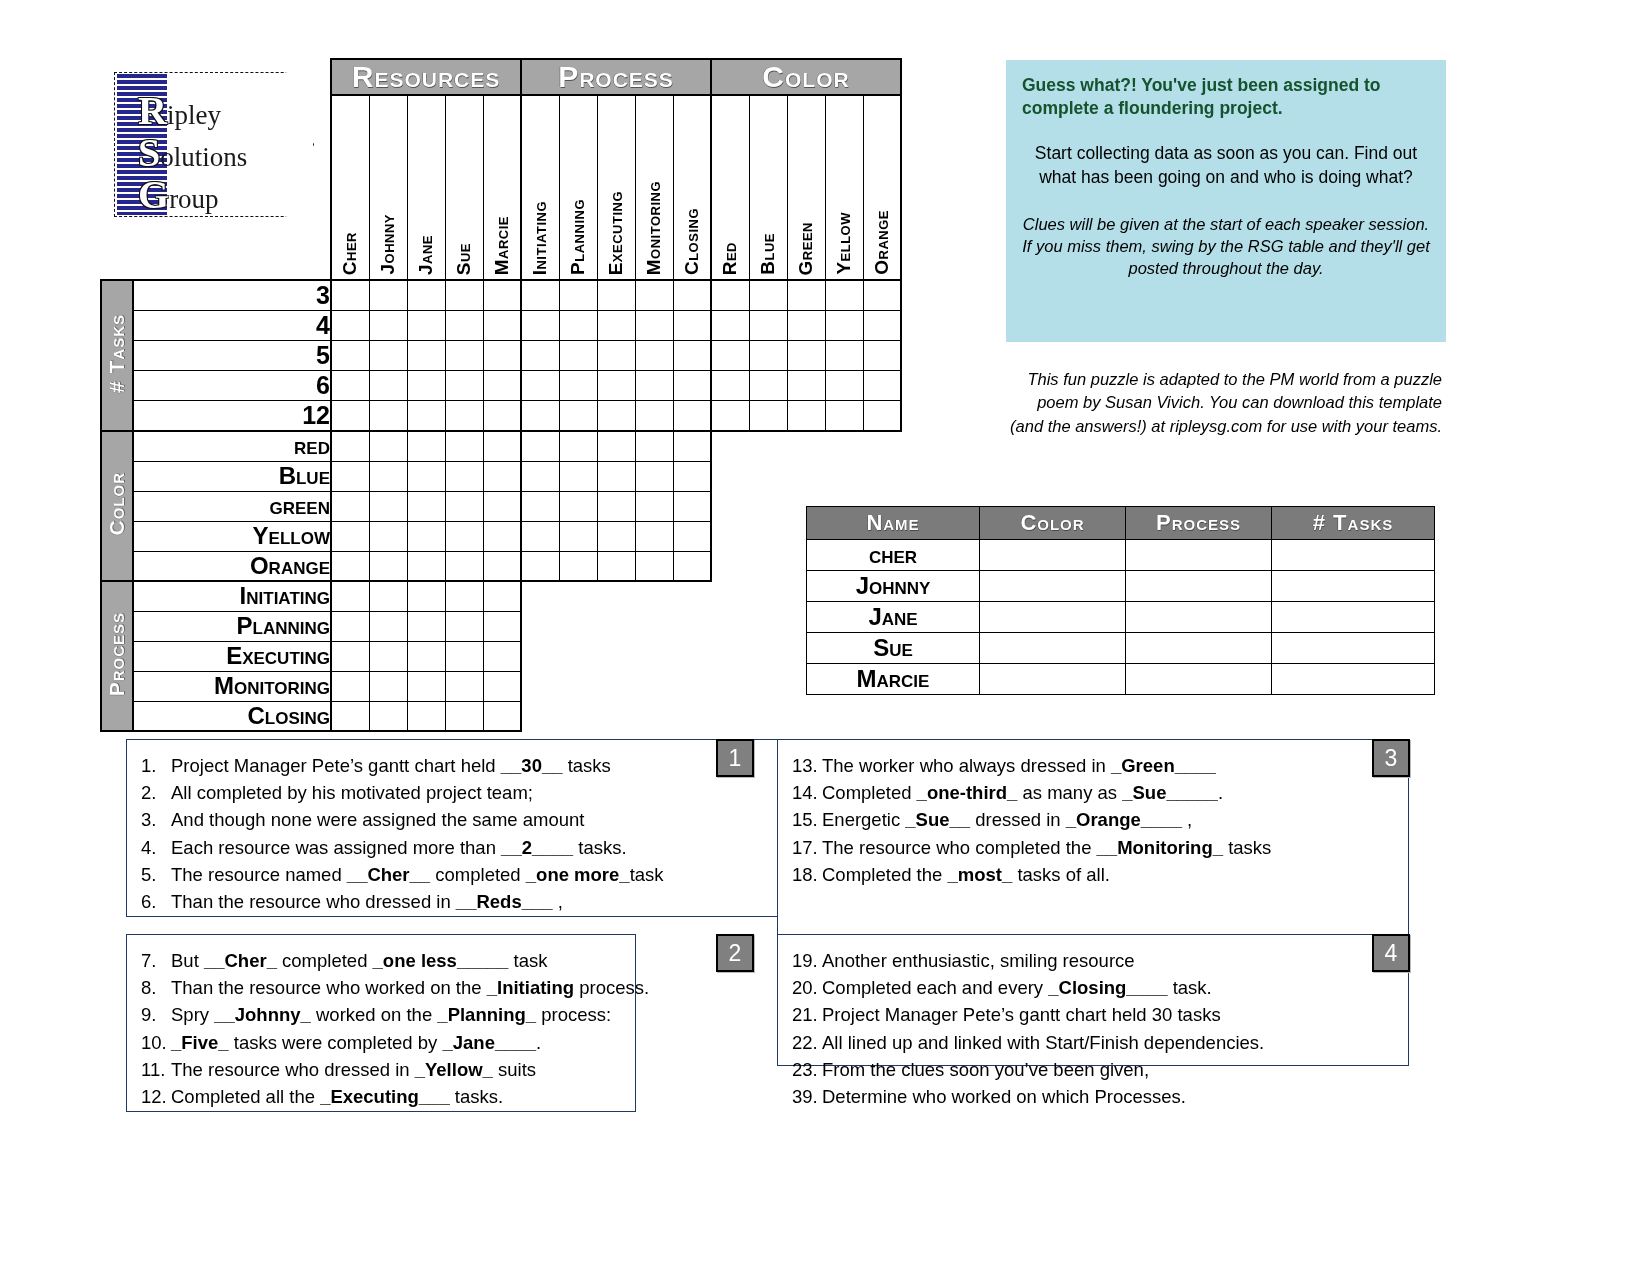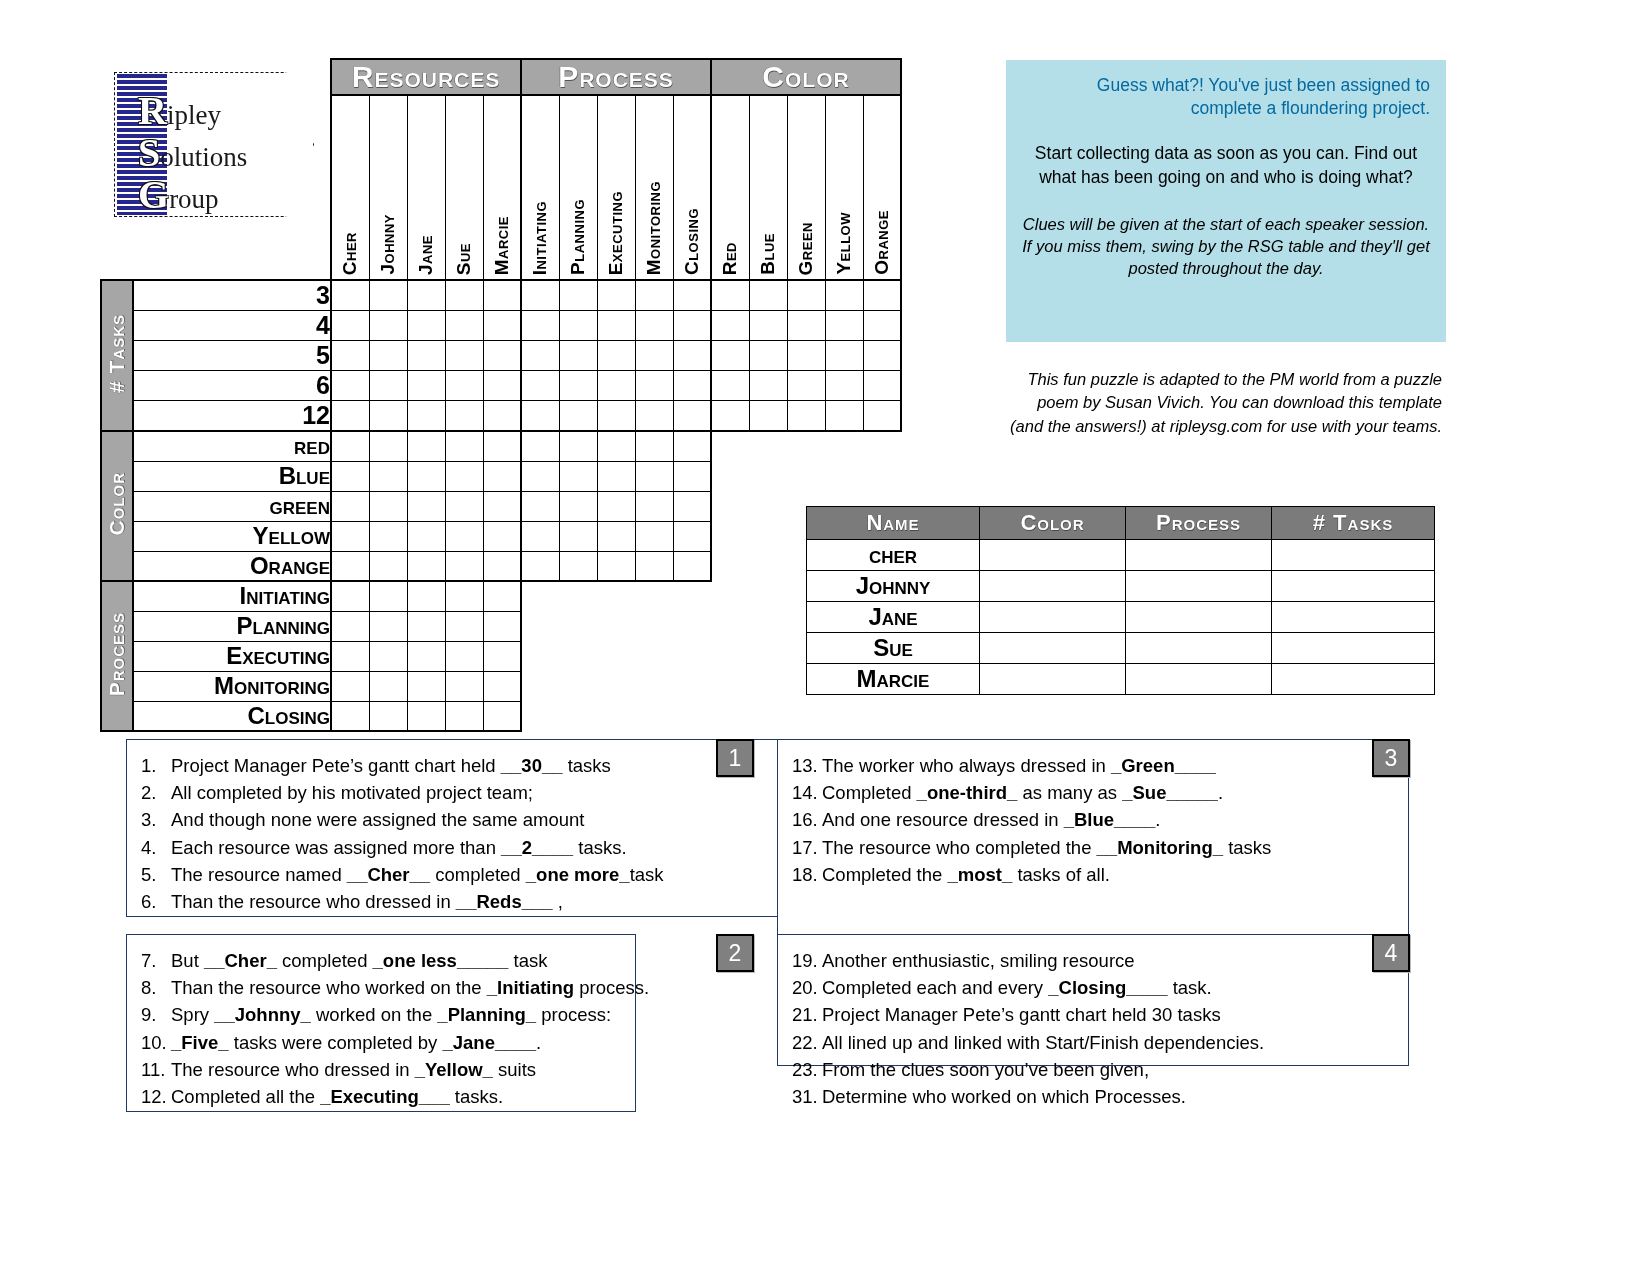--- a/index.html
+++ b/index.html
@@ -103,22 +103,22 @@
   .bl-r { border-right:2.5px solid #000 !important; }
   .bl-t { border-top:2.5px solid #000 !important; }
   .bl-b { border-bottom:2.5px solid #000 !important; }
 
   
   #callout {
     position:absolute; left:1006px; top:60px; width:440px; height:282px;
     background:#b5dfe8; padding:14px 16px 10px 16px;
   }
   #callout .c-bold {
-    font-weight:normal; font-size:17.5px; text-align:right;
-    line-height:1.32; color:#0369a1;
+    font-weight:bold; font-size:17.5px; text-align:left;
+    line-height:1.32; color:#14532d;
   }
   #callout .c-norm {
     font-size:17.5px; text-align:center; line-height:1.34;
     margin-top:22px; color:#000;
   }
   #callout .c-ital {
     font-size:16.5px; font-style:italic; text-align:center;
     line-height:1.34; margin-top:24px; color:#000;
   }
 
@@ -503,30 +503,30 @@
       <li><span class="n">11.</span><span>The resource who dressed in <b>_Yellow_</b> suits</span></li>
       <li><span class="n">12.</span><span>Completed all the <b>_Executing___</b> tasks.</span></li>
     </ol>
   </div>
 <div class="badge" id="badge2">2</div>
 
 <div class="cluebox" id="box3">
     <ol>
       <li><span class="n">13.</span><span>The worker who always dressed in <b>_Green____</b></span></li>
       <li><span class="n">14.</span><span>Completed <b>_one-third_</b> as many as <b>_Sue_____</b>.</span></li>
-      <li><span class="n">16.</span><span>And one resource dressed in <b>_Blue____</b>.</span></li>
+      <li><span class="n">15.</span><span>Energetic <b>_Sue__</b> dressed in <b>_Orange____</b> ,</span></li>
       <li><span class="n">17.</span><span>The resource who completed the <b>__Monitoring_</b> tasks</span></li>
       <li><span class="n">18.</span><span>Completed the <b>_most_</b> tasks of all.</span></li>
     </ol>
   </div>
 <div class="badge" id="badge3">3</div>
 
 <div class="cluebox" id="box4">
     <ol>
       <li><span class="n">19.</span><span>Another enthusiastic, smiling resource</span></li>
       <li><span class="n">20.</span><span>Completed each and every <b>_Closing____</b> task.</span></li>
       <li><span class="n">21.</span><span>Project Manager Pete’s gantt chart held 30 tasks</span></li>
       <li><span class="n">22.</span><span>All lined up and linked with Start/Finish dependencies.</span></li>
       <li><span class="n">23.</span><span>From the clues soon you’ve been given,</span></li>
-      <li><span class="n">31.</span><span>Determine who worked on which Processes.</span></li>
+      <li><span class="n">39.</span><span>Determine who worked on which Processes.</span></li>
     </ol>
   </div>
 <div class="badge" id="badge4">4</div>
 
 </body></html>

